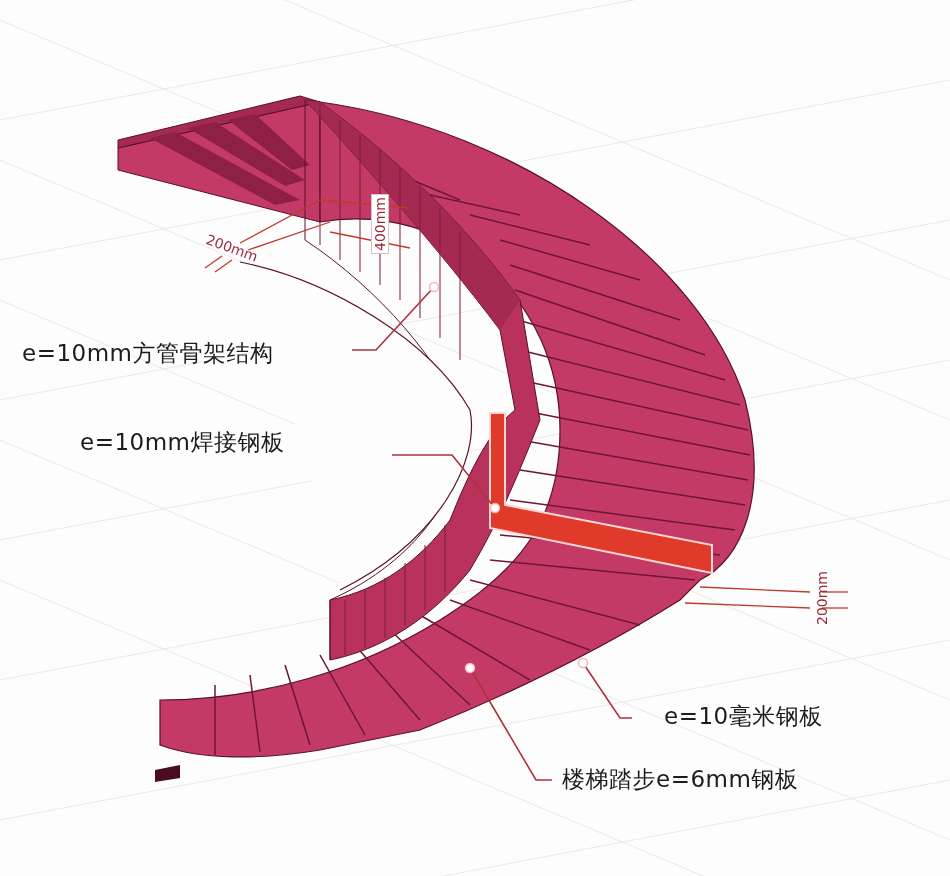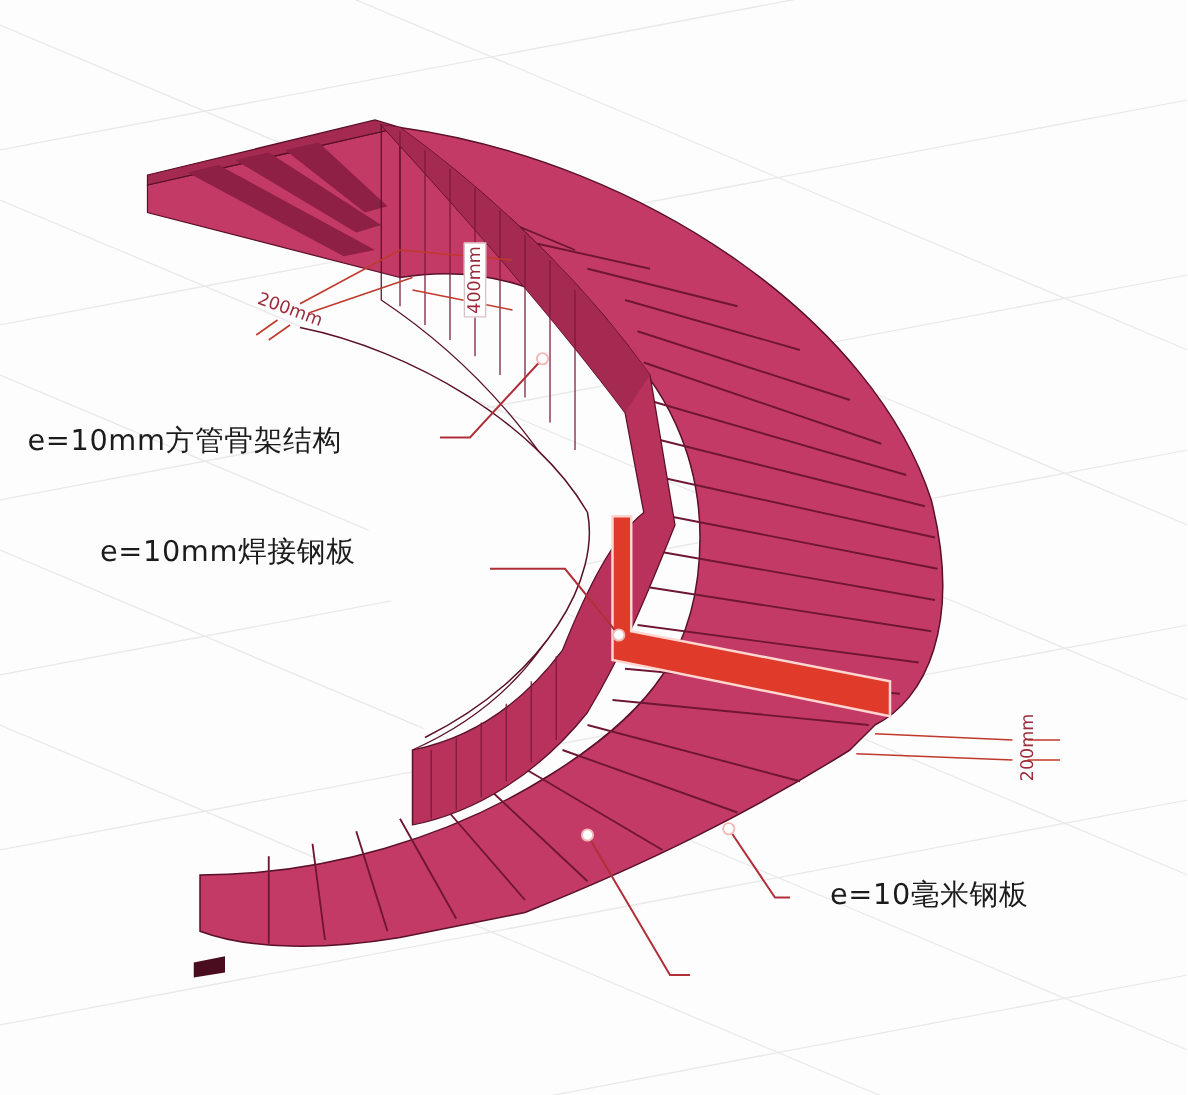--- a/index.html
+++ b/index.html
@@ -130,14 +130,15 @@
     </g>
   </svg>
 
   <div class="dim" style="left:205px;top:240px;transform:rotate(20deg);">200mm</div>
   <div class="dim dim-box" style="left:350px;top:215px;transform:rotate(-90deg);">400mm</div>
   <div class="dim" style="left:795px;top:590px;transform:rotate(-90deg);">200mm</div>
 
   <div class="lbl big" style="left:22px;top:337px;">e=10mm方管骨架结构</div>
   <div class="lbl big" style="left:80px;top:426px;">e=10mm焊接钢板</div>
   <div class="lbl big" style="left:640px;top:700px;margin-left:24px;">e=10毫米钢板</div>
+  <div class="lbl big" style="left:562px;top:763px;">楼梯踏步e=6mm钢板</div>
 
 </div>
 
 </body></html>

